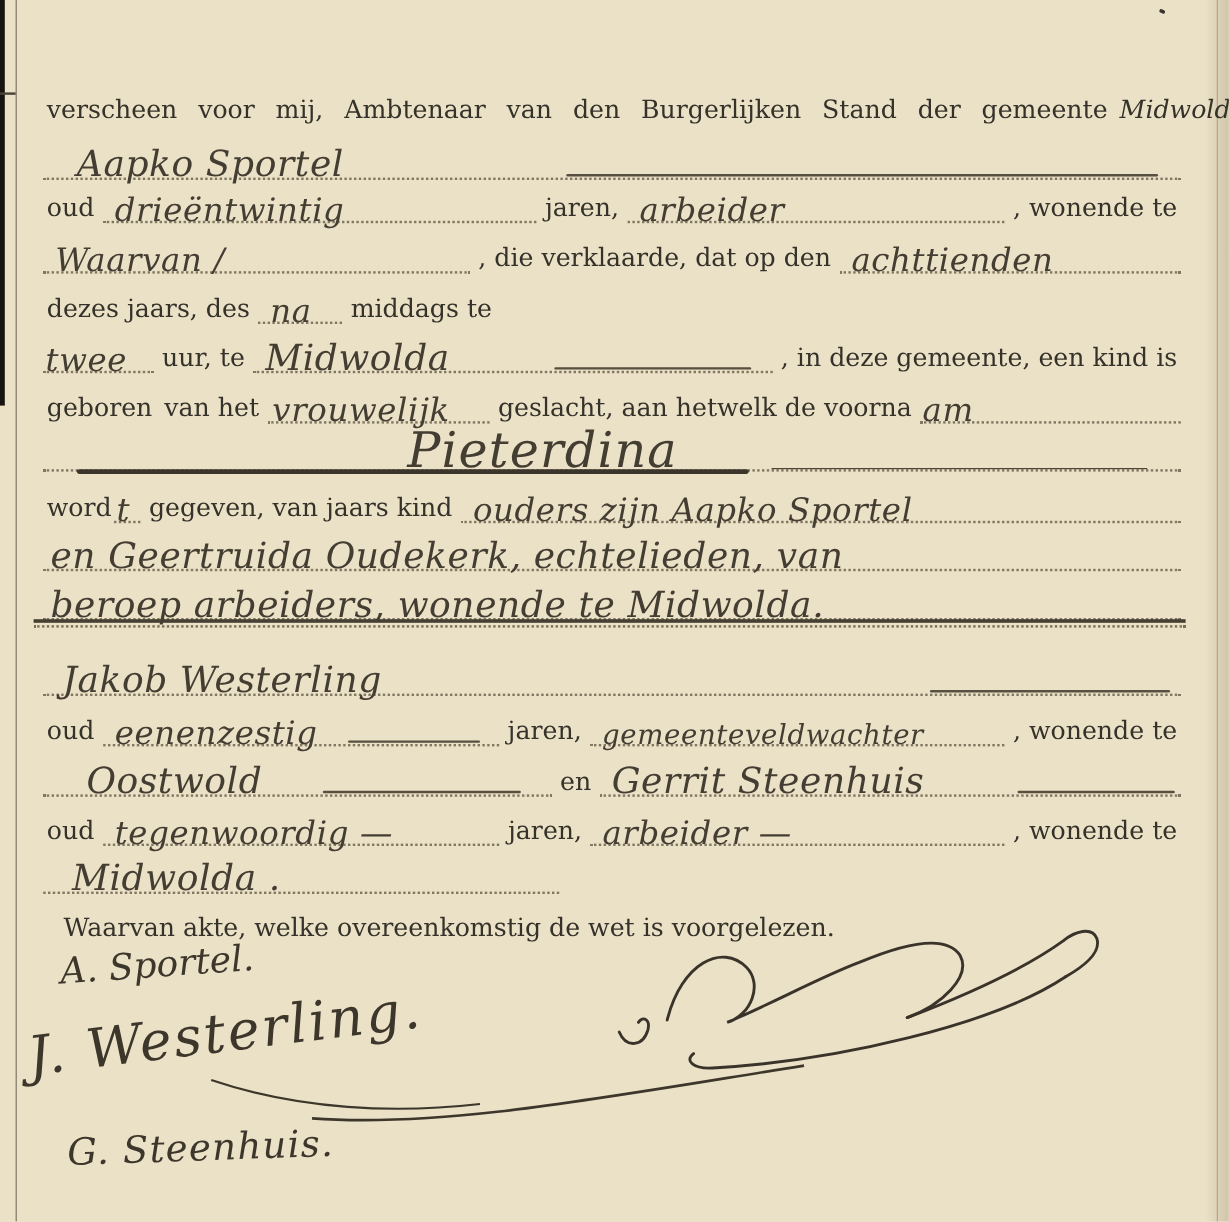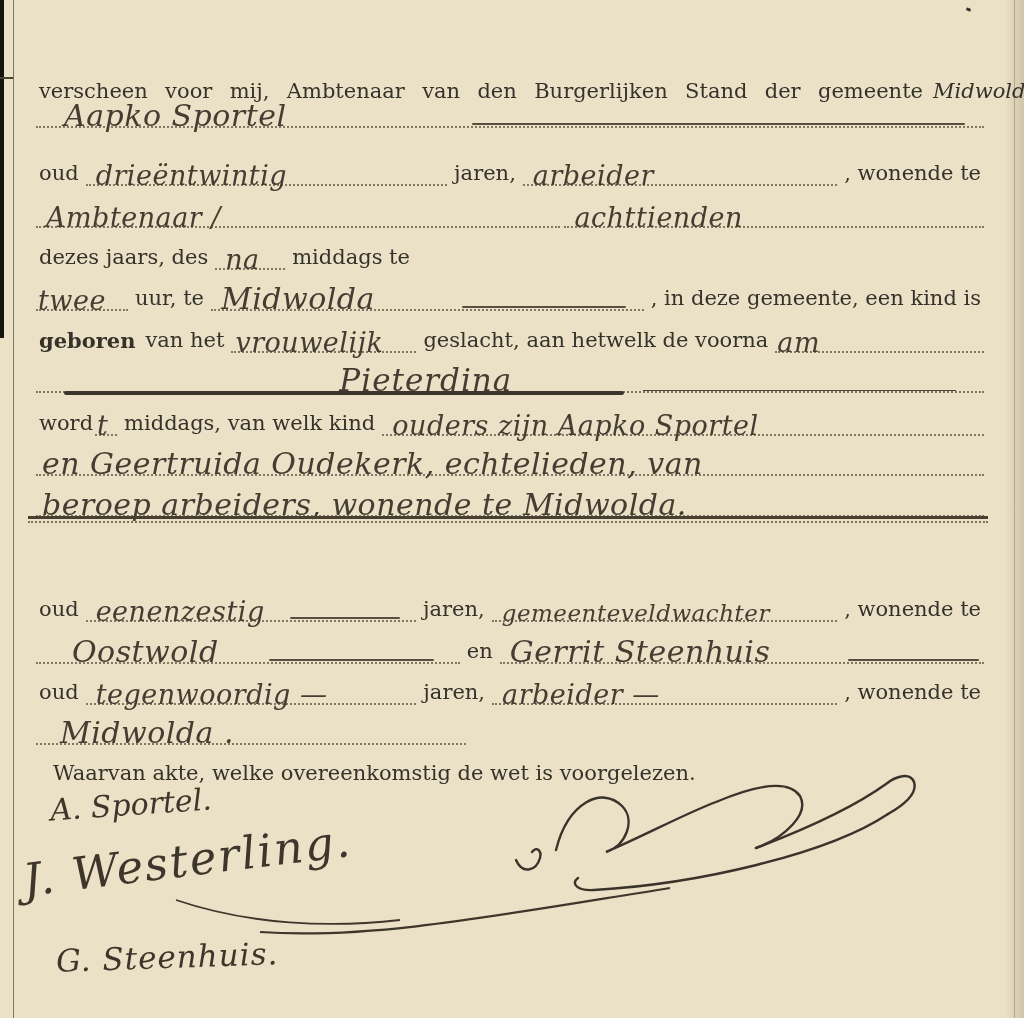--- a/index.html
+++ b/index.html
@@ -14,32 +14,32 @@
   .margin-rule{position:absolute;left:13px;top:0;bottom:0;width:1px;background:rgba(90,82,65,.75);}
   .margin-tick{position:absolute;left:0;top:77px;width:13px;height:2px;background:#4a4436;}
   .right-shade{position:absolute;right:0;top:0;bottom:0;width:20px;
     background:linear-gradient(to right, rgba(0,0,0,0), rgba(115,100,70,.22));}
   .right-crease{position:absolute;right:9px;top:0;bottom:0;width:1px;background:rgba(125,112,85,.45);}
   .top-dot{position:absolute;left:966px;top:8px;width:5px;height:3px;background:#3a352c;border-radius:2px;transform:rotate(25deg);}
 
   
   .row{position:absolute;left:34px;right:38px;height:38px;display:flex;align-items:flex-end;}
   .p{white-space:pre;font-size:21px;color:#35322a;padding:0 5px 2px 5px;line-height:1;}
-  .p.bold{font-weight:bold;margin-top:12px;}
+  .p.bold{font-weight:normal;margin-top:12px;}
   .p.ital{font-style:italic;}
   .indent{margin-left:14px;}
   .blank{position:relative;align-self:flex-end;height:6px;border-bottom:2px dotted rgba(110,100,80,.85);margin:0 2px;}
   .grow{flex:1 1 auto;}
   .hw{
     position:absolute;bottom:-5px;left:10px;white-space:nowrap;line-height:1;
     font-family:"DejaVu Serif","Liberation Serif",serif;font-style:italic;
     font-size:27px;color:#443d32;letter-spacing:.5px;
   }
   .hw-lg{font-size:30px;}
-  .hw-xl{font-size:31px;letter-spacing:1px;}
+  .hw-xl{font-size:41px;letter-spacing:1px;}
   .hw-sm{font-size:23px;}
   .stroke{position:absolute;bottom:1px;height:2px;background:#574f3f;border-radius:1px;}
   
   .ink{position:absolute;bottom:-4px;left:3%;width:59%;height:4px;background:#3b352b;border-radius:2px;}
   .ink-thin{position:absolute;bottom:0;left:64%;width:33%;height:1.5px;background:#4c4536;}
 
   
   .sep{position:absolute;left:28px;right:36px;top:516px;}
   .sep .solid{height:2.5px;background:#464033;}
   .sep .dots{height:0;border-bottom:2px dotted rgba(110,100,80,.9);margin-top:2px;}
@@ -64,43 +64,44 @@
   <div class="right-crease"></div>
   <div class="top-dot"></div>
 
 
   <div class="row" style="top:66px">
     <span class="p" style="word-spacing:2px">verscheen  voor  mij,  Ambtenaar  van  den  Burgerlijken  Stand  der  gemeente</span>
     <span class="p ital" style="margin-left:auto">Midwolda</span>
 
   </div>
 
-  <div class="row" style="top:90px">
+  <div class="row" style="top:112px">
     <span class="blank grow">
       <span class="hw hw-lg" style="left:28px">Aapko Sportel</span>
       <span class="stroke" style="left:46%;right:2%"></span>
     </span>
   </div>
 
   <div class="row" style="top:148px">
     <span class="p">oud</span>
     <span class="blank" style="flex:1.15">
       <span class="hw">drieëntwintig</span>
     </span>
     <span class="p">jaren,</span>
     <span class="blank" style="flex:1">
       <span class="hw">arbeider</span>
     </span>
     <span class="p">, wonende te</span>
   </div>
 
   <div class="row" style="top:190px">
     <span class="blank" style="flex:1.25">
-      <span class="hw">Ambtenaar /</span>
-    </span>
+      <span class="hw">Waarvan /</span>
+    </span>
+    <span class="p">, die verklaarde, dat op den</span>
     <span class="blank" style="flex:1">
       <span class="hw">achttienden</span>
     </span>
   </div>
 
   <div class="row" style="top:232px">
     <span class="p">dezes jaars, des</span>
     <span class="blank" style="flex:0 0 70px">
       <span class="hw">na</span>
     </span>
@@ -137,21 +138,21 @@
       <span class="ink"></span>
       <span class="ink-thin"></span>
     </span>
   </div>
 
   <div class="row" style="top:398px">
     <span class="p" style="padding-right:0">word</span>
     <span class="blank" style="flex:0 0 22px">
       <span class="hw" style="left:2px">t</span>
     </span>
-    <span class="p">middags, van welk kind</span>
+    <span class="p">gegeven, van jaars kind</span>
     <span class="blank grow">
       <span class="hw">ouders zijn Aapko Sportel</span>
     </span>
   </div>
 
   <div class="row" style="top:479px">
     <span class="blank grow">
       <span class="hw hw-lg" style="left:6px">beroep arbeiders, wonende te Midwolda.</span>
     </span>
   </div>
@@ -161,20 +162,24 @@
       <span class="hw hw-lg" style="left:6px">en Geertruida Oudekerk, echtelieden, van</span>
     </span>
   </div>
 
   <div class="sep">
     <div class="solid"></div>
     <div class="dots"></div>
   </div>
 
   <div class="row" style="top:542px">
+    <span class="blank grow">
+      <span class="hw hw-lg" style="left:16px">Jakob Westerling</span>
+      <span class="stroke" style="left:78%;right:1%"></span>
+    </span>
   </div>
 
   <div class="row" style="top:584px">
     <span class="p">oud</span>
     <span class="blank" style="flex:1.1">
       <span class="hw">eenenzestig</span>
       <span class="stroke" style="left:62%;right:5%"></span>
     </span>
     <span class="p">jaren,</span>
     <span class="blank" style="flex:1.15">

